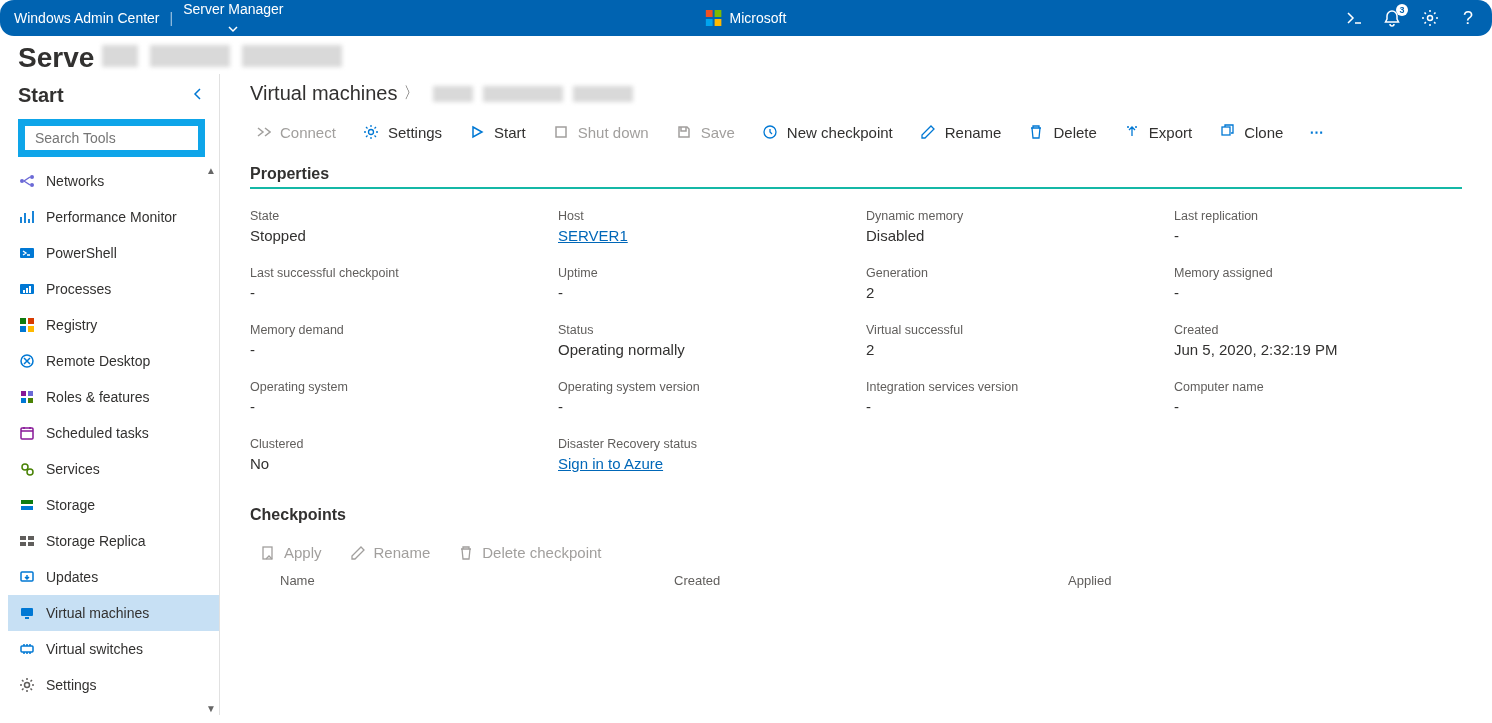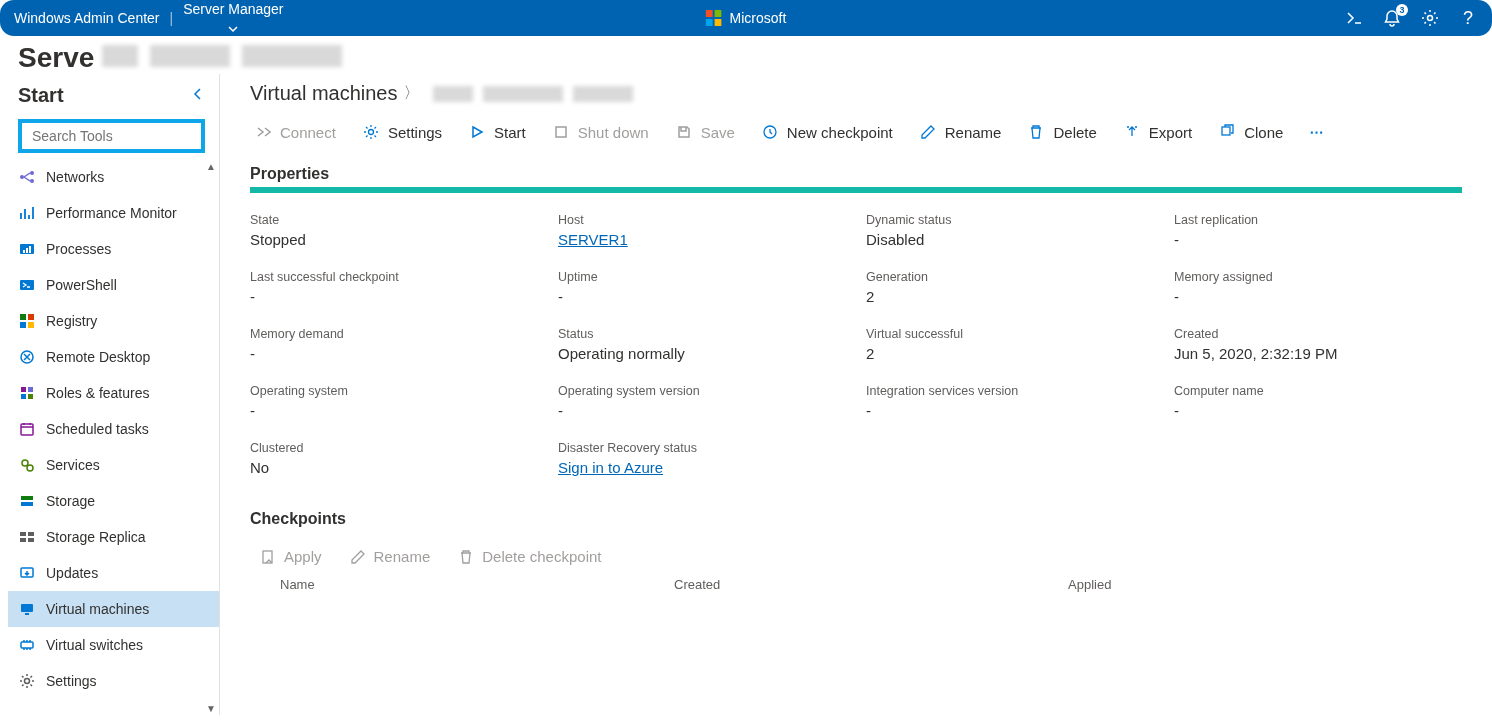--- a/index.html
+++ b/index.html
@@ -19,21 +19,21 @@
   .page-header h1 { font-size:28px; font-weight:700; margin:0; }
   .redacted { display:inline-block; background:#d9d9d9; height:22px; margin-left:8px; filter: blur(2px);}
   .redacted + .redacted { margin-left:4px;}
   
   .layout { display:flex; height: calc(100% - 36px - 46px); position:relative;}
   
   .sidebar { width:220px; padding: 10px 0 0 0; border-right: 1px solid #e1e1e1; display:flex; flex-direction:column; min-height:0;}
   .tools-hdr { display:flex; align-items:center; padding: 0 14px 6px 18px; }
   .tools-hdr h2 { font-size:20px; font-weight:700; margin:0; flex:1;}
   .collapse-chev { color:#0078d4; font-size:16px; cursor:pointer; }
-  .searchbox { margin: 6px 14px 6px 18px; border:4px solid #0ea5e9; height:34px; display:flex; align-items:center; padding:12px 8px; }
+  .searchbox { margin: 6px 14px 6px 18px; border:7px solid #0ea5e9; height:34px; display:flex; align-items:center; padding:12px 8px; }
   .searchbox input { border:none; outline:none; flex:1; font-size:14px; color:#605e5c; background:transparent;}
   .searchbox svg { color:#0078d4; }
   .toollist { flex:1; overflow-y:auto; position:relative; padding-left:8px;}
   .toollist::-webkit-scrollbar{ width:10px;}
   .toollist::-webkit-scrollbar-thumb{ background:#c8c8c8;}
   .tool { display:flex; align-items:center; gap:10px; height:36px; padding: 0 10px; cursor:pointer; font-size:14px; color:#323130; }
   .tool.selected{ background:#c7e0f4;}
   .tool .icon{ width:18px; height:18px; display:flex; align-items:center; justify-content:center; flex-shrink:0;}
   .scroll-arrow{ position:absolute; right:3px; width:10px; height:10px; color:#666; font-size:10px;}
   
@@ -43,21 +43,21 @@
   
   .actionbar { display:flex; align-items:center; gap:26px; padding: 0 0 14px 4px; border-bottom: none; }
   .action { display:flex; align-items:center; gap:8px; cursor:pointer; font-size:15px; }
   .action.disabled { color:#a19f9d; cursor:default;}
   .action:not(.disabled) { color:#323130; }
   .action .aicon { width:18px; height:18px; display:flex; align-items:center; justify-content:center;}
   .action .aicon.blue svg { stroke:#0078d4; fill:none;}
   .action.disabled .aicon svg { stroke:#a19f9d; }
   .ellipsis{ color:#0078d4; font-weight:700; letter-spacing:2px; cursor:pointer;}
   
-  h3.section{ font-size:16px; font-weight:700; margin:10px 0 4px 0; padding-bottom:4px; border-bottom:6px solid #14b8a6;}
+  h3.section{ font-size:16px; font-weight:700; margin:10px 0 4px 0; padding-bottom:4px; border-bottom:2px solid #14b8a6;}
   .propgrid { display:grid; grid-template-columns: repeat(4, 1fr); gap: 22px 20px; padding: 16px 0 24px 0;}
   .prop .label { font-size:12.5px; color:#605e5c; margin-bottom:4px;}
   .prop .value { font-size:15px; color:#323130;}
   .prop .value.link { color:#0067b8; text-decoration:underline; cursor:pointer;}
   
   .cp-bar{ display:flex; gap:28px; padding:12px 0 6px 10px;}
   .cp-action{ display:flex; align-items:center; gap:8px; color:#a19f9d; cursor:default; font-size:15px;}
   .cp-head{ display:grid; grid-template-columns: 1fr 1fr 1fr; padding: 6px 0 0 30px; font-size:13px; color:#605e5c;}
 </style>
 </head>
@@ -153,35 +153,35 @@
             <svg width="16" height="16" viewBox="0 0 16 16" fill="none" stroke="#0078d4" stroke-width="1.8">
               <path d="M2 14V8M6 14V4M10 14V10M14 14V2"></path>
             </svg>
           </span>
         <span>Performance Monitor</span>
       </div>
       <div class="tool">
         <span class="icon">
             <svg width="16" height="16" viewBox="0 0 16 16">
               <rect x="1" y="3" width="14" height="10" rx="1" fill="#0078d4"></rect>
+              <path d="M4 6l3 2-3 2M8 10h3" stroke="#fff" stroke-width="1.3" fill="none"></path>
+            </svg>
+          </span>
+        <span>PowerShell</span>
+      </div>
+      <div class="tool">
+        <span class="icon">
+            <svg width="16" height="16" viewBox="0 0 16 16">
+              <rect x="1" y="3" width="14" height="10" rx="1" fill="#0078d4"></rect>
               <rect x="4" y="9" width="2" height="3" fill="#fff"></rect>
               <rect x="7" y="7" width="2" height="5" fill="#fff"></rect>
               <rect x="10" y="5" width="2" height="7" fill="#fff"></rect>
             </svg>
           </span>
         <span>Processes</span>
-      </div>
-      <div class="tool">
-        <span class="icon">
-            <svg width="16" height="16" viewBox="0 0 16 16">
-              <rect x="1" y="3" width="14" height="10" rx="1" fill="#0078d4"></rect>
-              <path d="M4 6l3 2-3 2M8 10h3" stroke="#fff" stroke-width="1.3" fill="none"></path>
-            </svg>
-          </span>
-        <span>PowerShell</span>
       </div>
       <div class="tool">
         <span class="icon">
             <svg width="16" height="16" viewBox="0 0 16 16">
               <rect x="1" y="1" width="6" height="6" fill="#107c10"></rect>
               <rect x="9" y="1" width="6" height="6" fill="#d83b01"></rect>
               <rect x="1" y="9" width="6" height="6" fill="#0078d4"></rect>
               <rect x="9" y="9" width="6" height="6" fill="#ffb900"></rect>
             </svg>
           </span>
@@ -387,21 +387,21 @@
     <div class="propgrid">
       <div class="prop">
           <div class="label">State</div>
           <div class="value">Stopped</div>
         </div>
       <div class="prop">
           <div class="label">Host</div>
           <div class="value link">SERVER1</div>
         </div>
       <div class="prop">
-          <div class="label">Dynamic status</div>
+          <div class="label">Dynamic memory</div>
           <div class="value">Disabled</div>
         </div>
       <div class="prop">
           <div class="label">Last replication</div>
           <div class="value">-</div>
         </div>
 
       <div class="prop">
           <div class="label">Last successful checkpoint</div>
           <div class="value">-</div>

